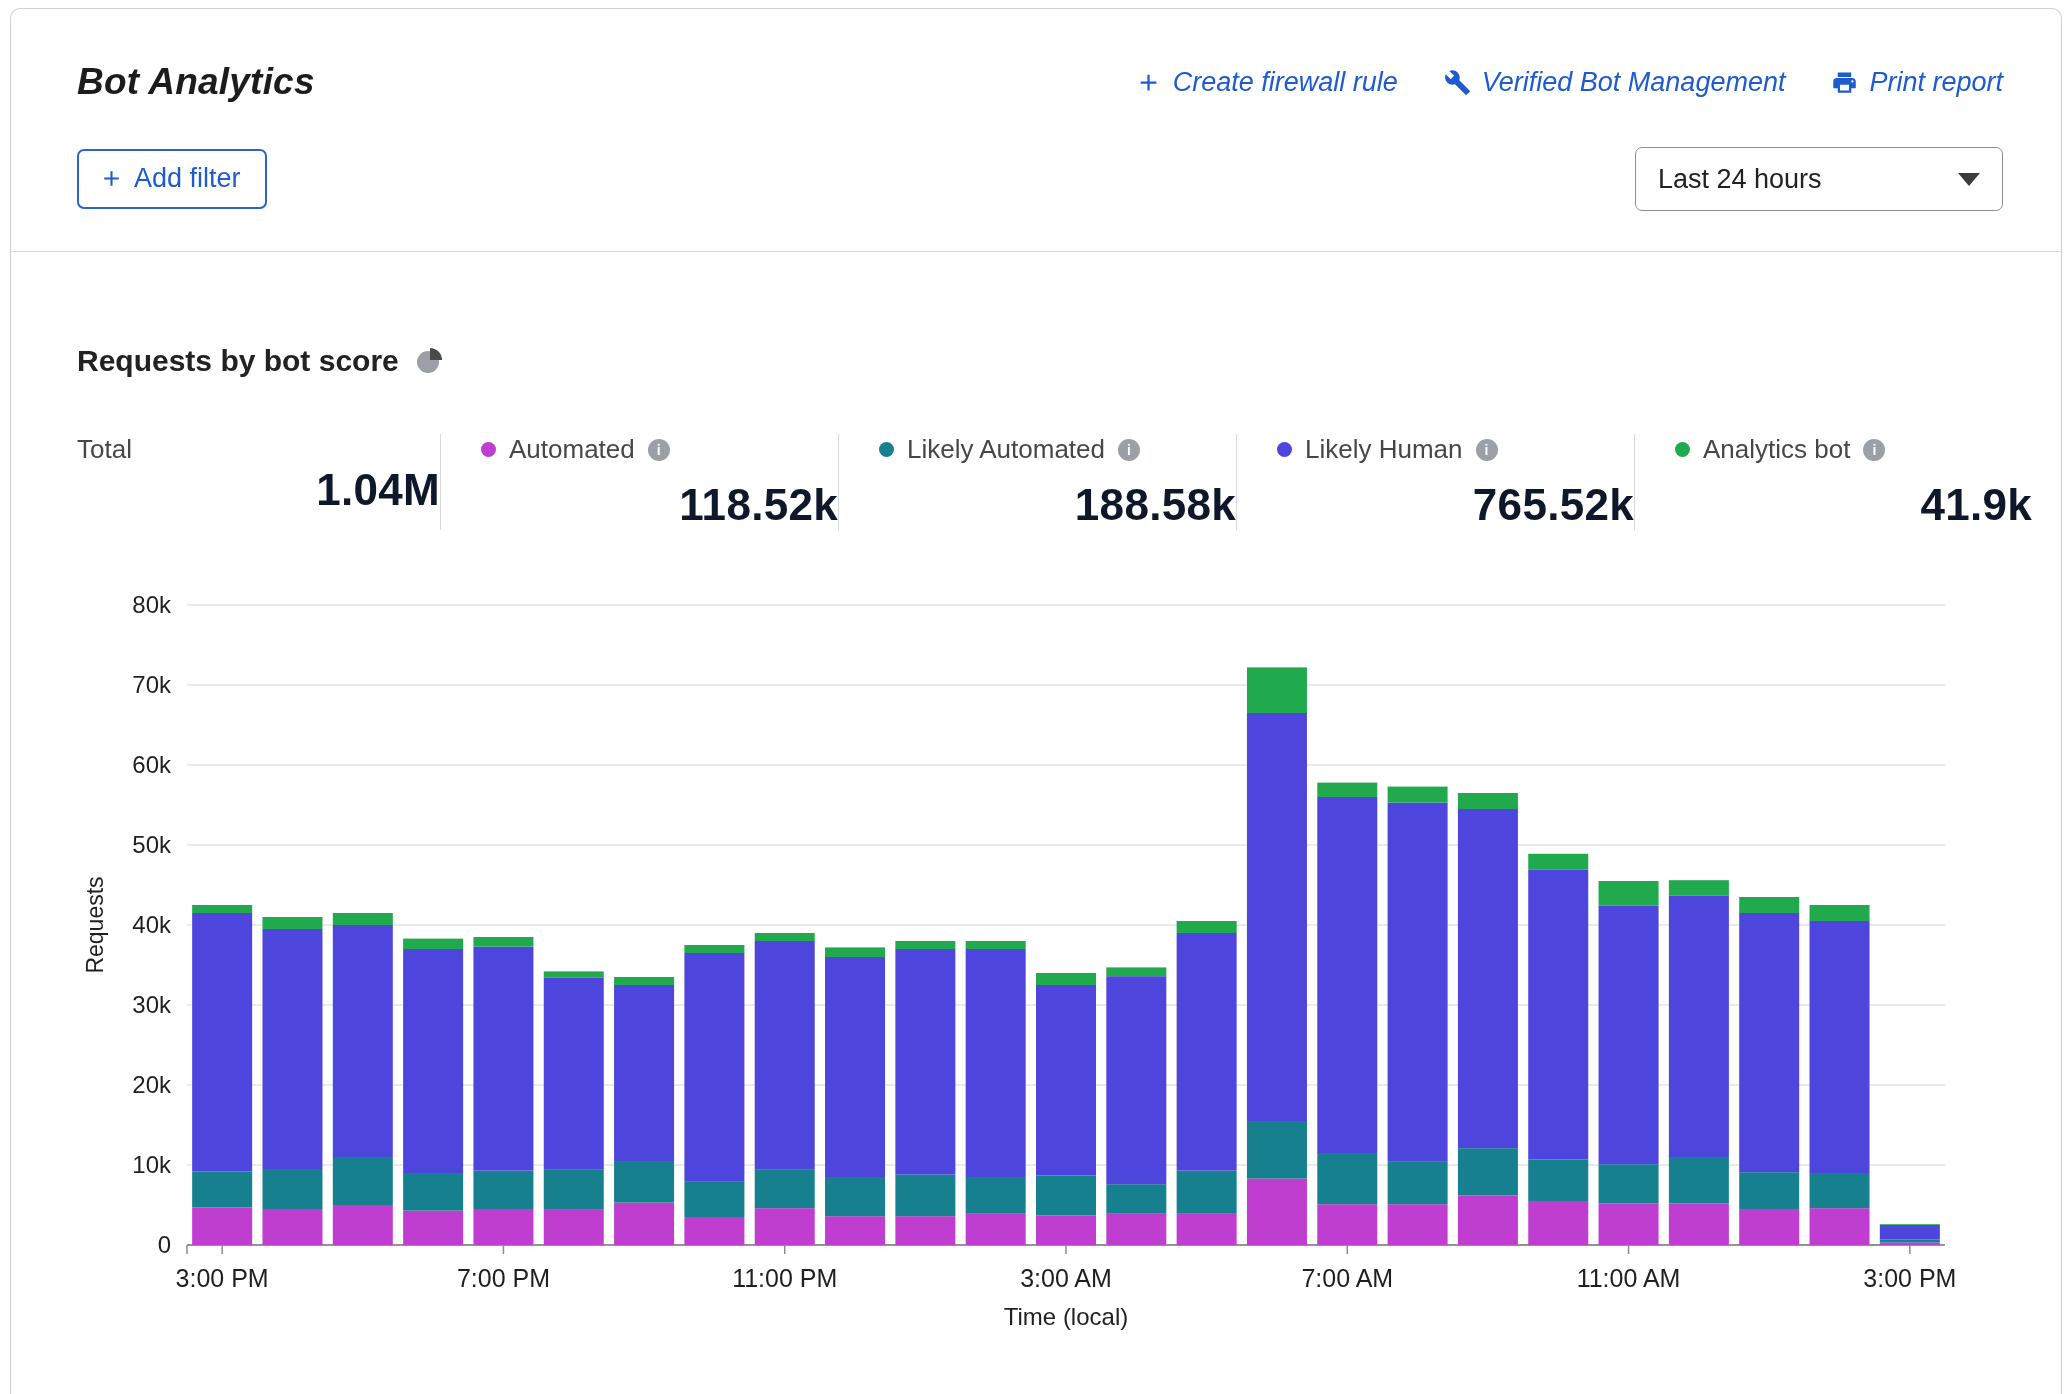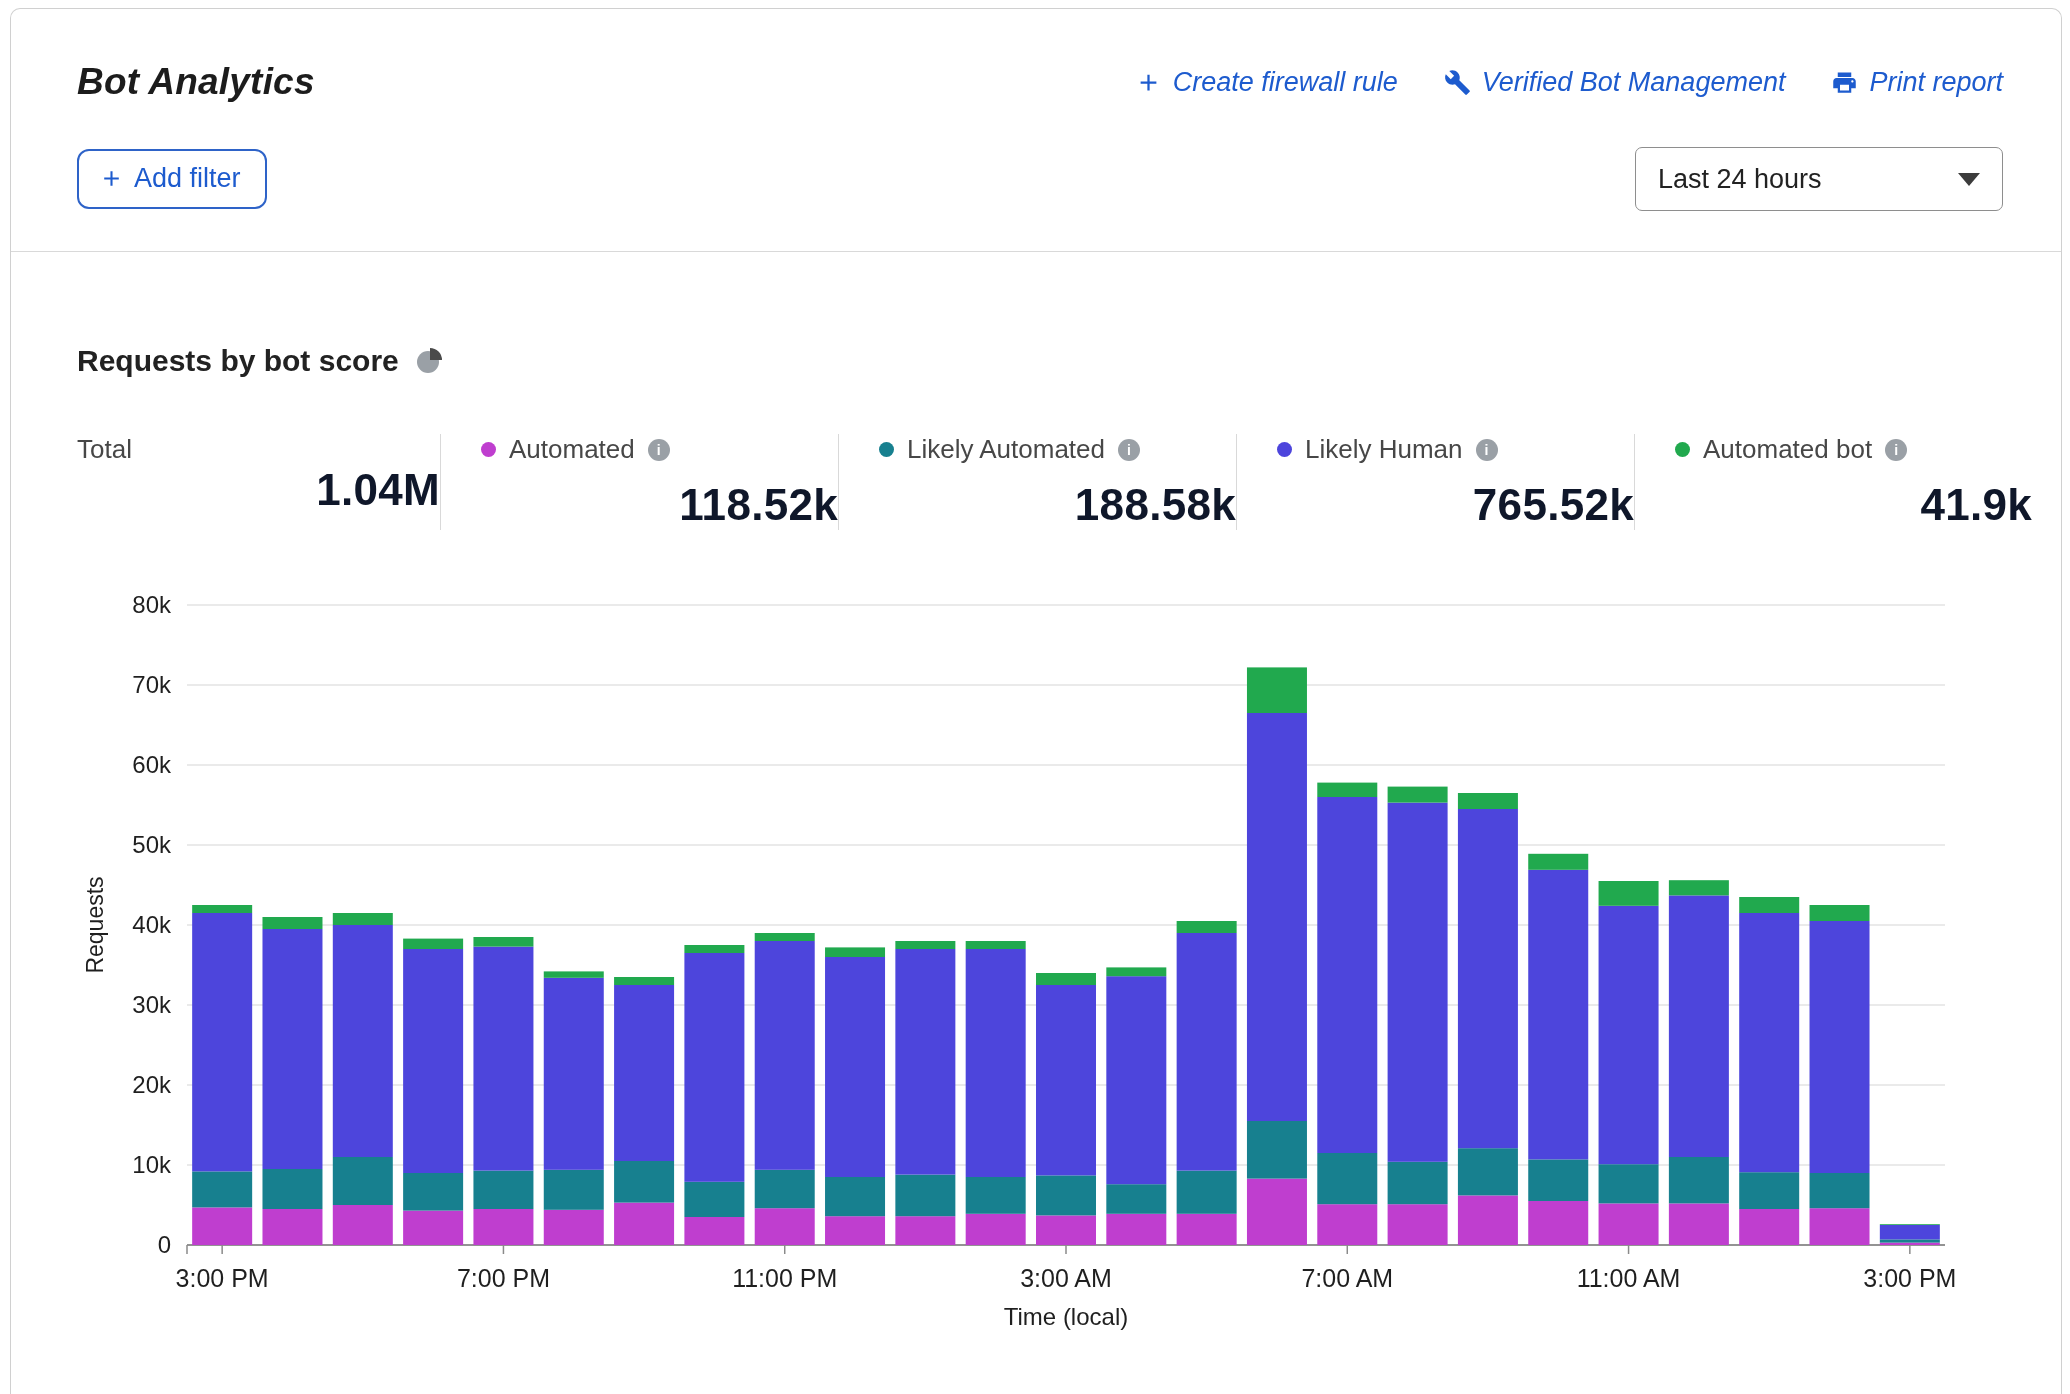--- a/index.html
+++ b/index.html
@@ -24,21 +24,21 @@
   .actions { display:flex; gap:46px; align-items:center; }
   .action {
     display:flex; align-items:center; gap:11px;
     color:var(--link,#1d5bce); font-size:27px; text-decoration:none; cursor:pointer; font-weight:400;
   }
   .action svg { width:27px; height:27px; }
   .filter-row { display:flex; justify-content:space-between; align-items:center; margin-top:44px; padding-bottom:40px; }
   .add-filter {
     display:inline-flex; align-items:center; gap:10px;
     font-size:27px; color:var(--link,#1d5bce);
-    border:2px solid #2e63c8; border-radius:12px;
+    border:2px solid #2e63c8; border-radius:7px;
     padding:12px 24px 13px 20px; background:#fff; cursor:pointer;
     font-family:"Liberation Sans", sans-serif;
   }
   .add-filter svg { width:25px; height:25px; }
   .time-select {
     width:368px; height:64px;
     border:1px solid #8e8e8e; border-radius:7px;
     display:flex; align-items:center; justify-content:space-between;
     padding:0 22px; font-size:27px; color:#222; cursor:pointer; background:#fff;
   }
@@ -161,21 +161,21 @@
         <div class="stat-label-row">
           <span class="dot" style="background-color: rgb(77, 69, 220);"></span>
           <span>Likely Human</span>
           <span class="info">i</span>
         </div>
         <div class="stat-value">765.52k</div>
       </div>
       <div class="stat">
         <div class="stat-label-row">
           <span class="dot" style="background-color: rgb(33, 169, 78);"></span>
-          <span>Automated bot</span>
+          <span>Analytics bot</span>
           <span class="info">i</span>
         </div>
         <div class="stat-value">41.9k</div>
       </div>
     </div>
 
     <div class="chart-wrap">
       <svg id="chart-svg" width="1986" height="745">
           <g>
             <line x1="110" x2="1868" y1="660" y2="660" stroke="#6f6f6f" stroke-width="1.5"></line>

